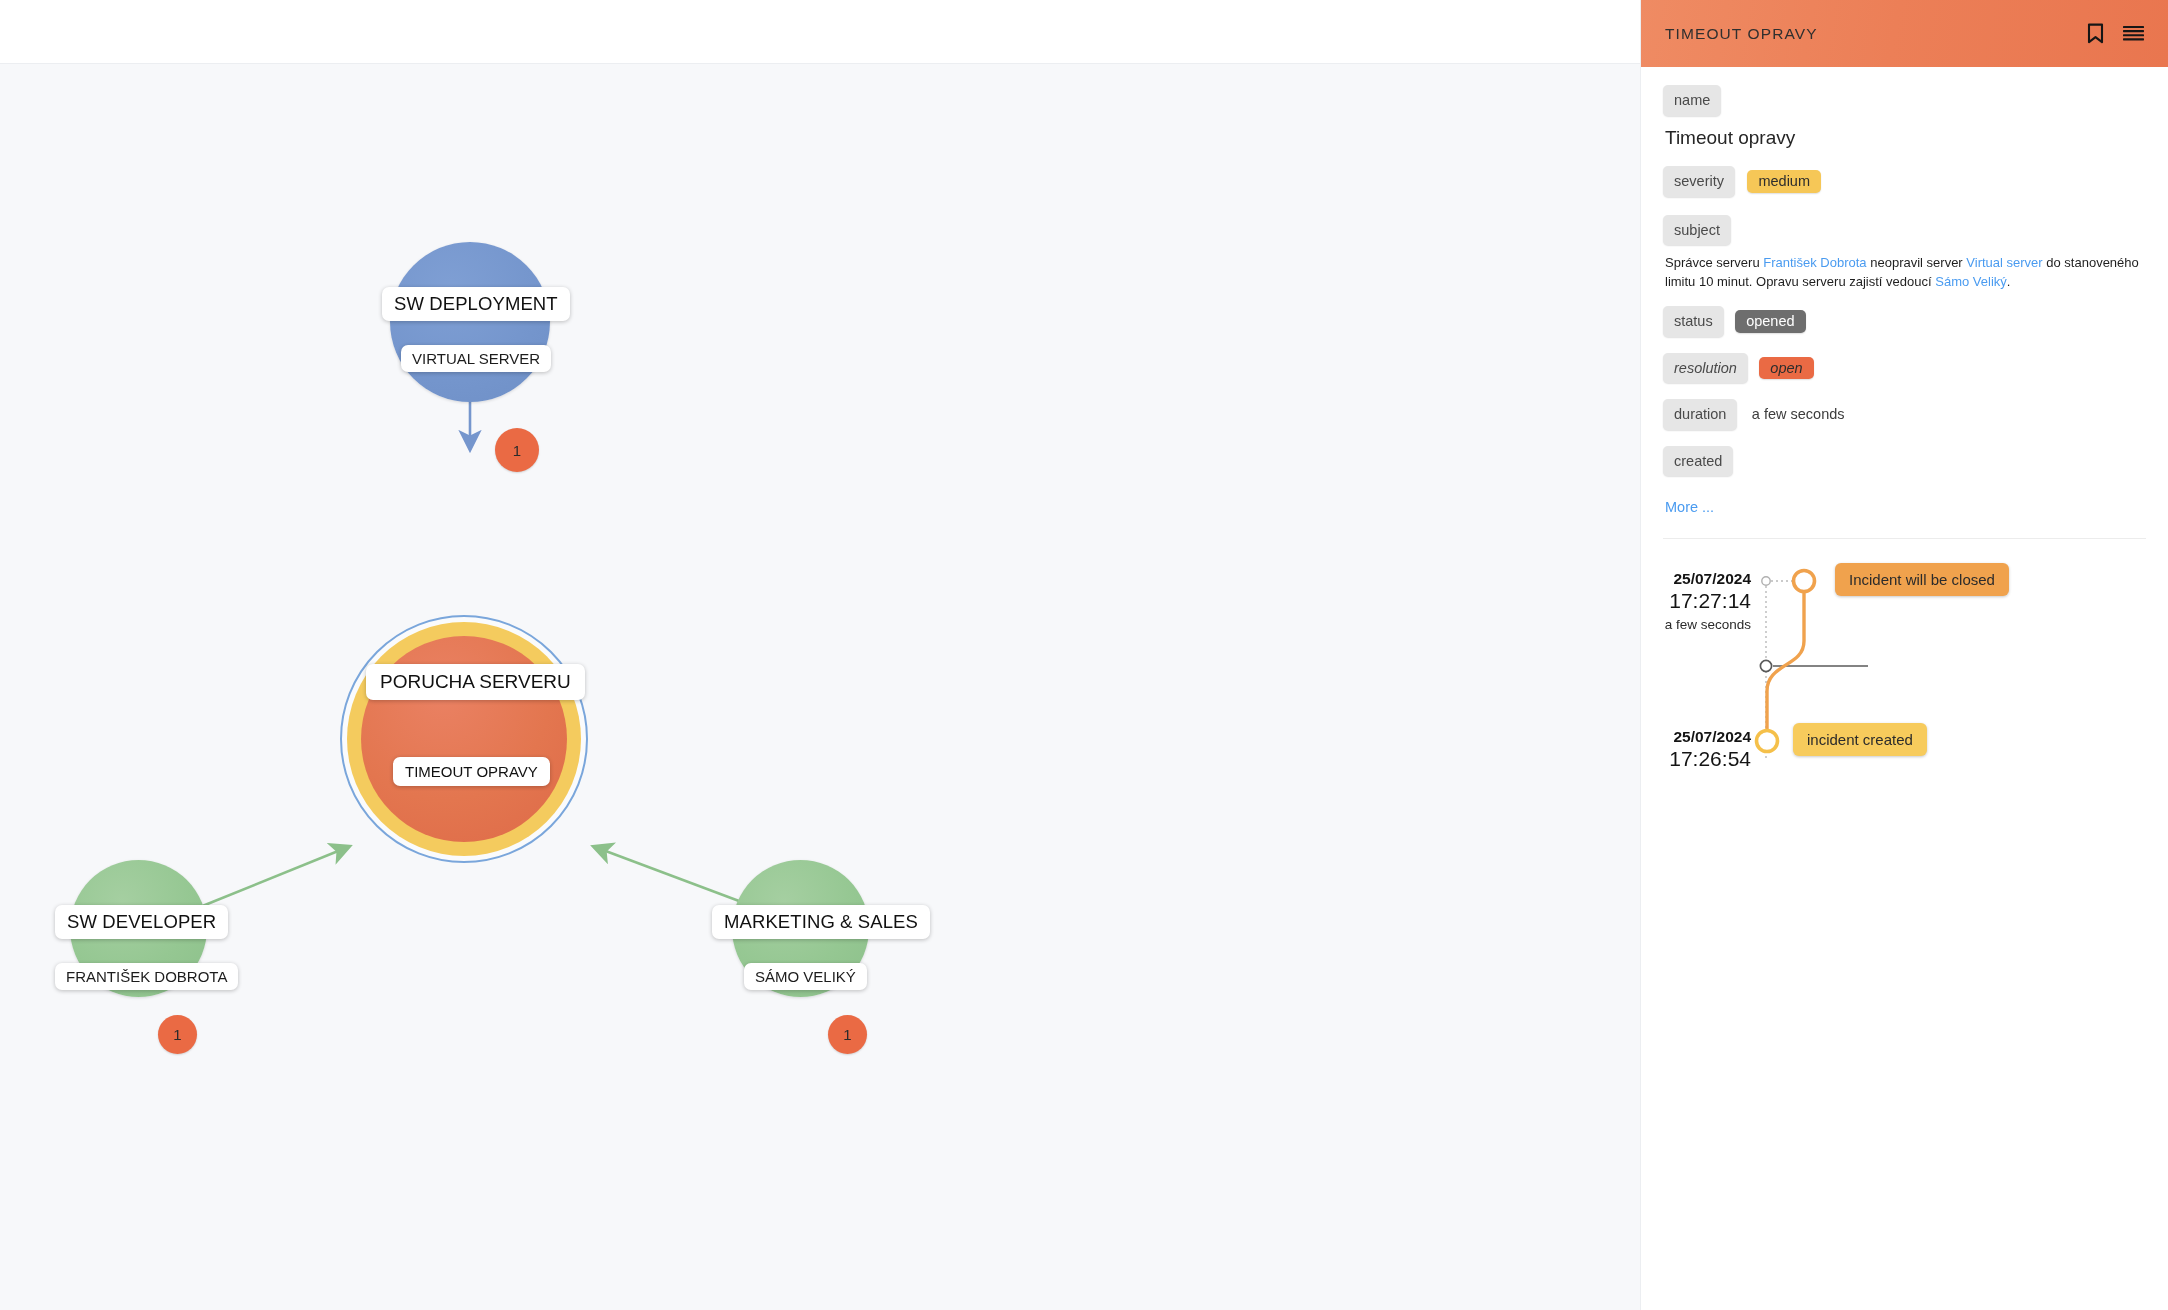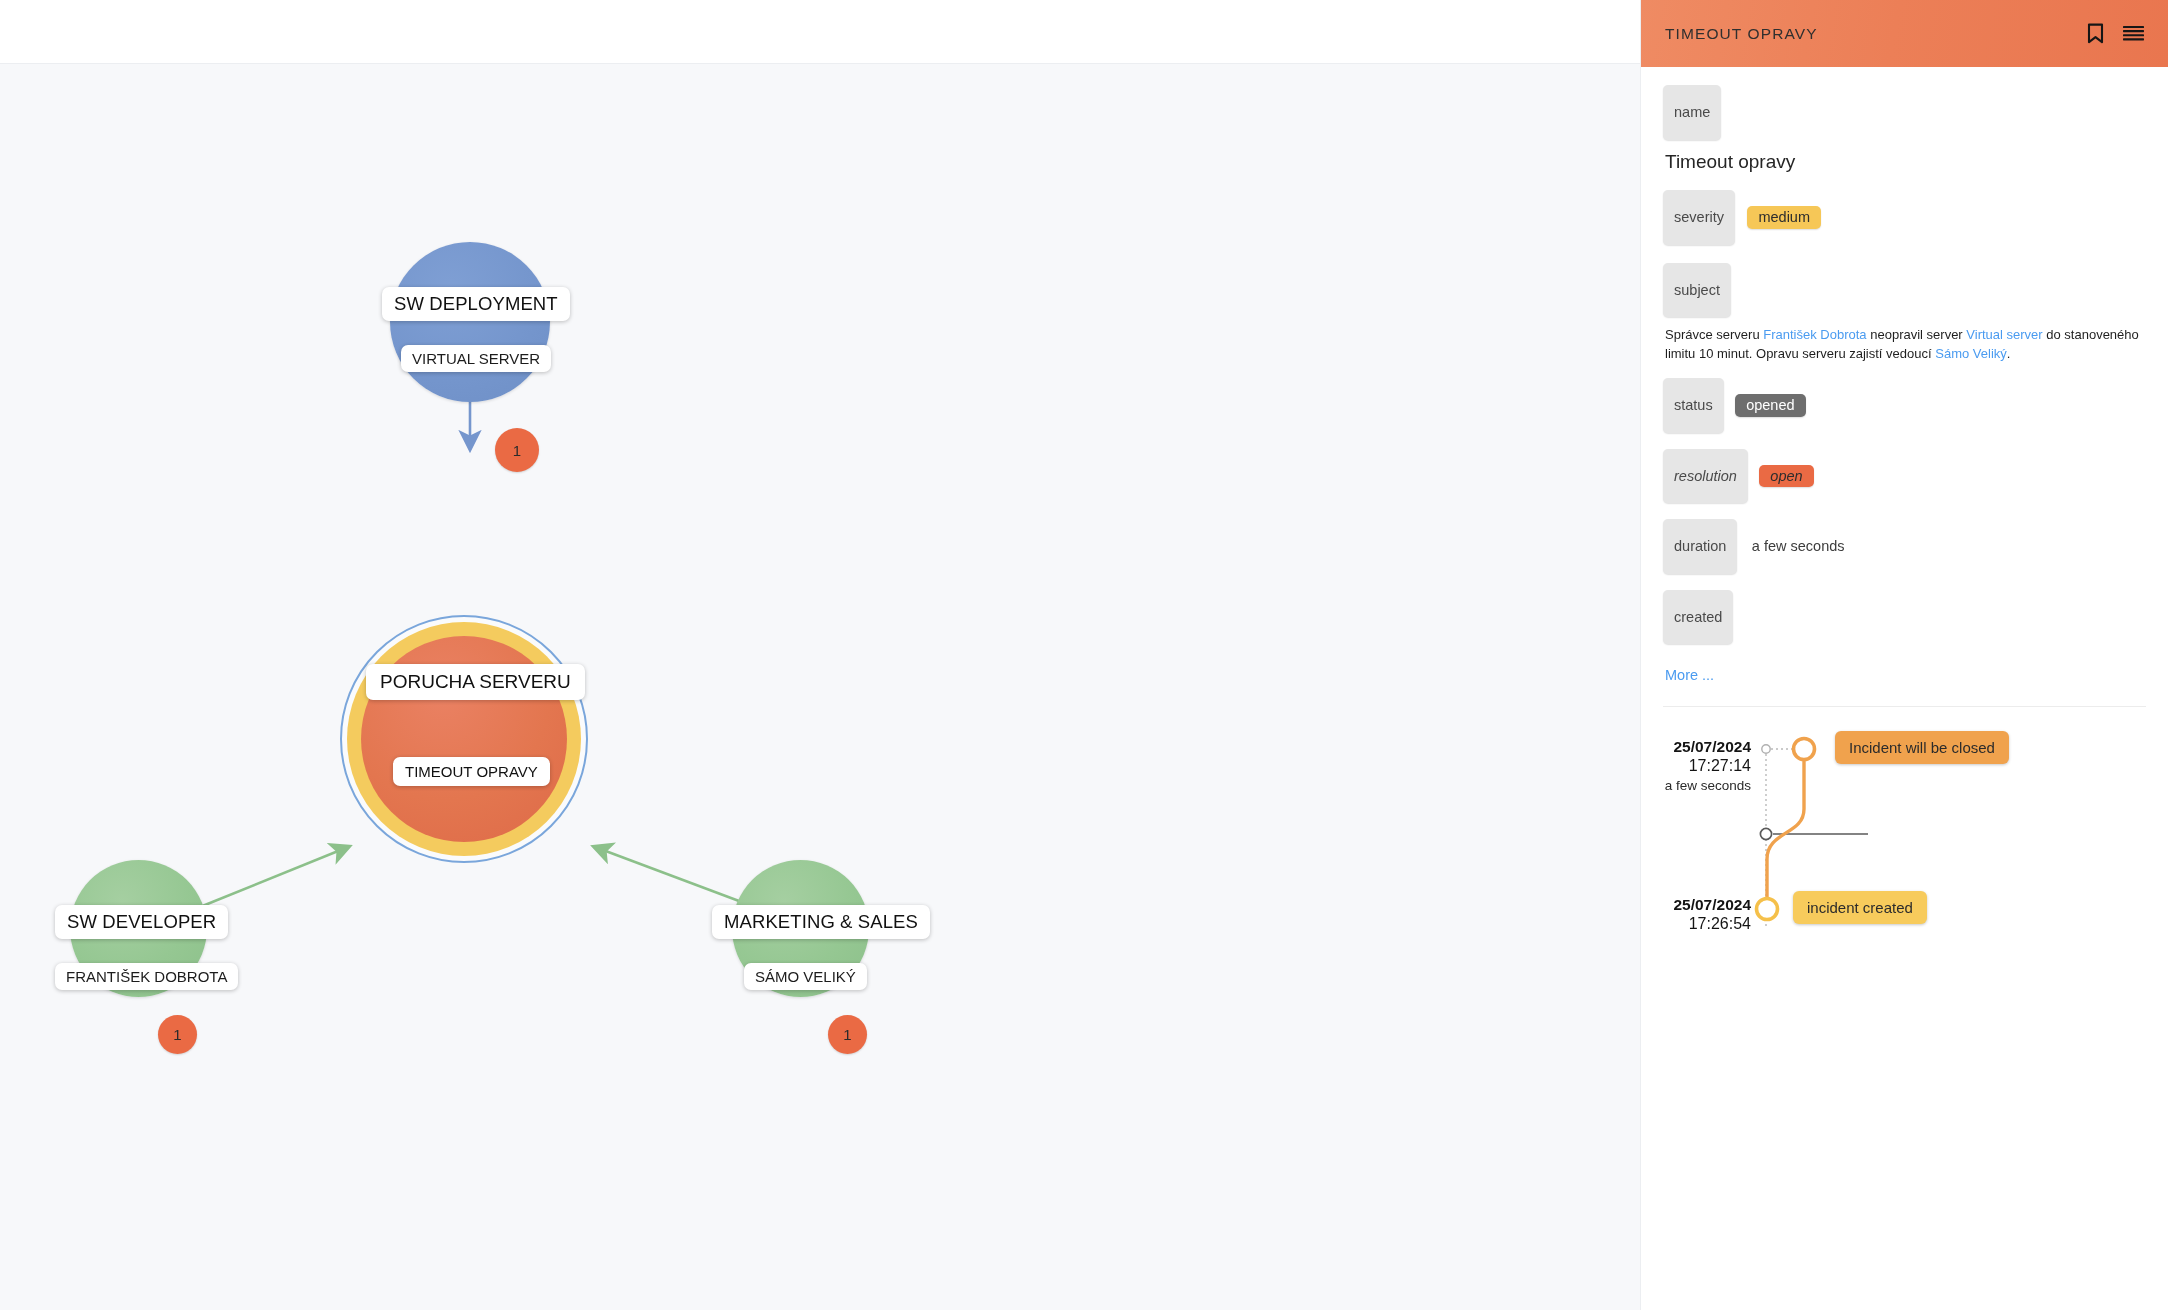--- a/index.html
+++ b/index.html
@@ -115,21 +115,21 @@
     margin-left: 12px;
     cursor: pointer;
   }
 
   #panel-body { padding: 18px 22px 0 22px; }
 
   .chip {
     display: inline-flex; align-items: center;
     background: #e6e6e6;
     border-radius: 5px;
-    padding: 20px 11px;
+    padding: 8px 11px;
     font-size: 14.5px;
     color: #4a4a4a;
     box-shadow: 0 1px 1.5px rgba(0,0,0,0.13);
     vertical-align: middle;
   }
   .chip-row { margin-bottom: 9px; line-height: 1; }
   .chip-value {
     display: inline-flex; align-items: center;
     border-radius: 5px;
     padding: 4px 11px;
@@ -177,21 +177,21 @@
   #panel-divider {
     margin-top: 22px;
     border-top: 1px solid #ececec;
   }
 
   
   #timeline { position: relative; height: 260px; margin-top: 24px; }
   #timeline-svg { position: absolute; top: 0; left: 0; }
   .tl-datebox { position: absolute; text-align: right; width: 160px; }
   .tl-date { font-size: 15.5px; font-weight: bold; color: #141414; line-height: 1.25; }
-  .tl-time { font-size: 16px; color: #141414; line-height: 1.25; }
+  .tl-time { font-size: 21px; color: #141414; line-height: 1.25; }
   .tl-dur  { font-size: 13.5px; color: #2b2b2b; line-height: 1.5; }
   .tl-pill {
     position: absolute;
     border-radius: 6px;
     padding: 8px 14px;
     font-size: 15px;
     color: #2b2b2b;
     white-space: nowrap;
     box-shadow: 0 1px 3px rgba(0,0,0,0.22);
   }

